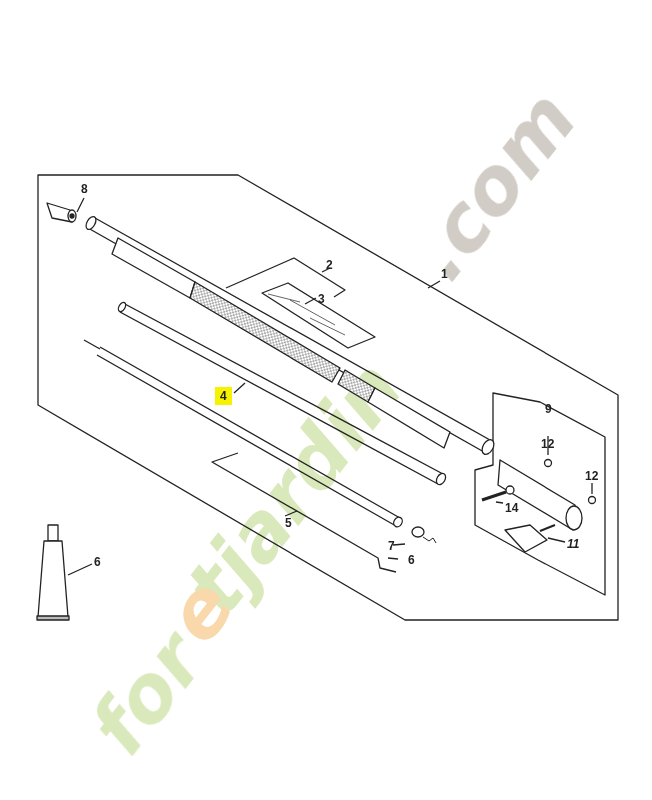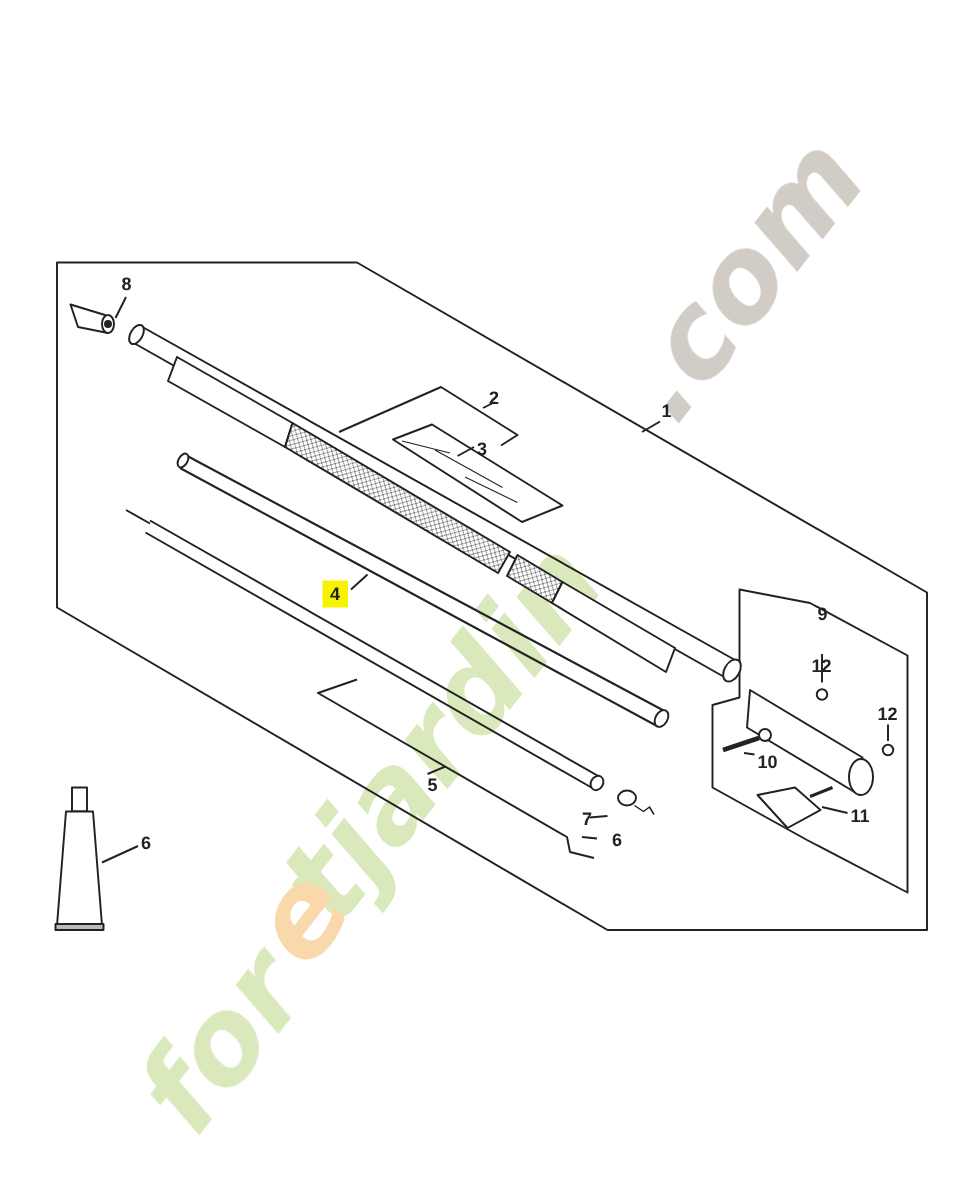--- a/index.html
+++ b/index.html
@@ -109,15 +109,15 @@
 <div class="lbl" style="left:326px;top:259px;">2</div>
 <div class="lbl" style="left:318px;top:293px;">3</div>
 <div class="lbl" style="left:441px;top:268px;">1</div>
 <div class="lbl hl" style="left:215px;top:387px;">4</div>
 <div class="lbl" style="left:285px;top:517px;">5</div>
 <div class="lbl" style="left:388px;top:540px;">7</div>
 <div class="lbl" style="left:408px;top:554px;">6</div>
 <div class="lbl" style="left:545px;top:403px;">9</div>
 <div class="lbl" style="left:541px;top:438px;">12</div>
 <div class="lbl" style="left:585px;top:470px;">12</div>
-<div class="lbl" style="left:505px;top:502px;">10</div>
-<div class="lbl" style="left:567px;top:538px;">11</div>
+<div class="lbl" style="left:505px;top:502px;">14</div>
+<div class="lbl" style="left:567px;top:538px;font-style:italic;">11</div>
 <div class="lbl" style="left:94px;top:556px;">6</div>
 
 </body></html>

